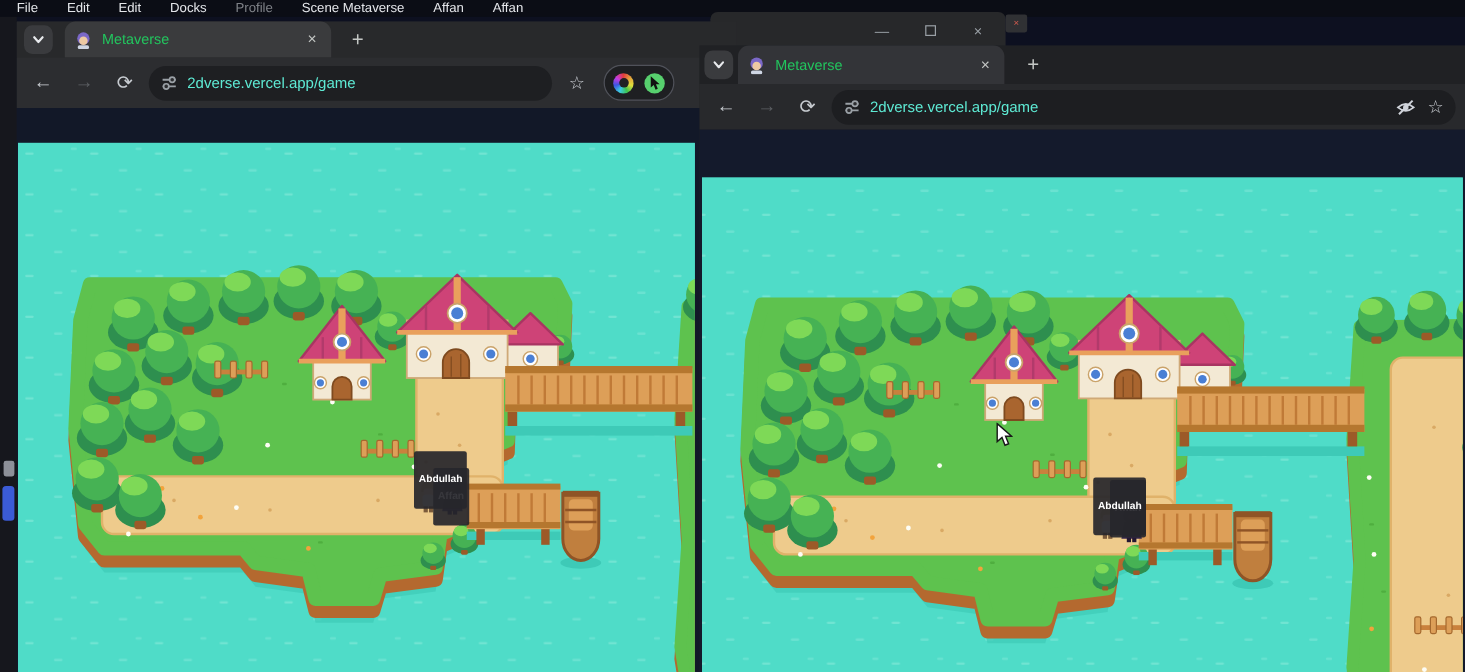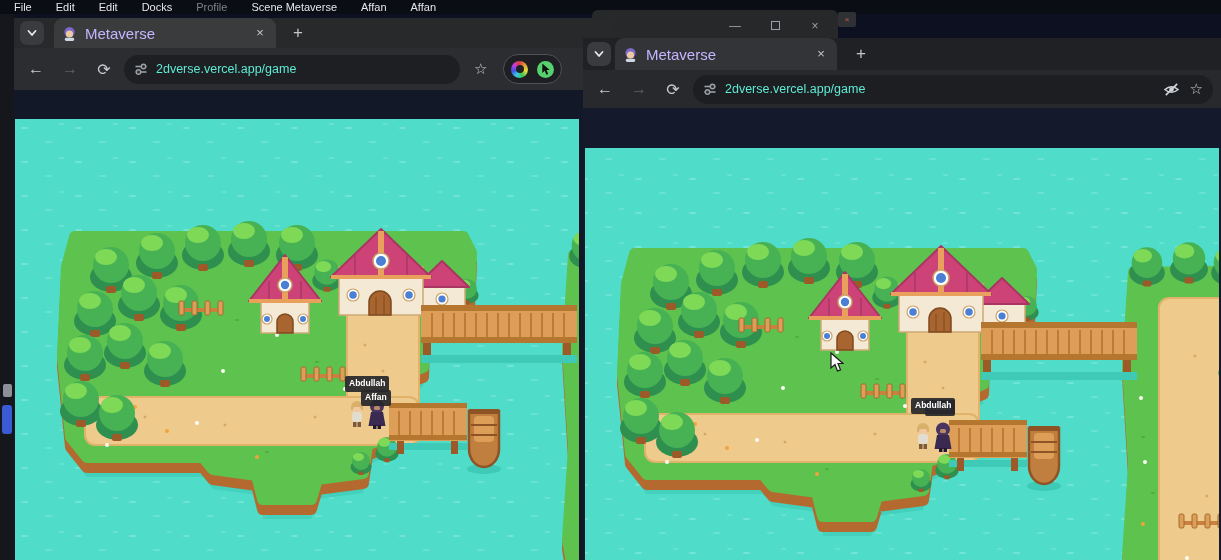--- a/index.html
+++ b/index.html
@@ -20,21 +20,21 @@
   .edgebar .tb-accent { position:absolute; left:2px; top:391px; width:10px; height:29px;
     background:#3b5bd6; border-radius:3px; }
 
   
   .bwin { position:absolute; background:#292a2d; }
   .tabbar { position:relative; width:100%; }
   .tabsearch { position:absolute; width:24px; height:24px; border-radius:7px; background:#3a3b3e;
     display:flex; align-items:center; justify-content:center; }
   .tab { position:absolute; height:100%; background:#3a3b3d; border-radius:9px 9px 0 0;
     display:flex; align-items:center; padding:0 8px; gap:8px; }
-  .tab-title { font-size:15px; color:#c4b5fd; flex:1; }
+  .tab-title { font-size:12px; color:#22c55e; flex:1; }
   .tab-close { font-size:13px; color:#c4c7c5; width:16px; height:16px; line-height:15px;
     text-align:center; border-radius:50%; }
   .newtab { position:absolute; font-size:17px; color:#c4c7c5; width:24px; height:24px;
     line-height:23px; text-align:center; border-radius:50%; }
   .toolbar { position:relative; width:100%; background:#2c2d30; display:flex; align-items:center; }
   .navbtn { width:28px; height:28px; display:flex; align-items:center; justify-content:center;
     font-size:16px; color:#c7cbd0; border-radius:50%; flex:0 0 auto; }
   .navbtn.dim { color:#5d6064; }
   .urlpill { height:29px; background:#1e1f22; border-radius:15px; display:flex;
     align-items:center; padding:0 10px; gap:8px; flex:0 0 auto; }
@@ -48,21 +48,21 @@
     display:flex; align-items:center; justify-content:center; }
   .ext-color i { width:8px; height:8px; border-radius:50%; background:#202124; }
   .ext-cursor { width:17px; height:17px; border-radius:50%; background:#57d06e;
     display:flex; align-items:center; justify-content:center; }
   .pagebg { position:relative; width:100%; background:#121828; }
   .game-area { position:absolute; overflow:hidden; background:#4fdcc8; }
   .game-area > svg.scene-svg { position:absolute; left:0; top:0; }
 
   
   .nametag { position:absolute; background:rgba(38,38,43,0.92); color:#fff; font-size:8.5px;
-    font-weight:bold; line-height:1.15; padding:3px 4px; border-radius:2px; white-space:nowrap; }
+    font-weight:bold; line-height:1.15; padding:19px 4px; border-radius:2px; white-space:nowrap; }
   .charspr { position:absolute; }
   .cursor { position:absolute; z-index:9; }
 
   
   .ghostwin { position:absolute; left:592px; top:10px; width:246px; height:32px;
     background:#27282a; border-radius:6px 6px 0 0; z-index:4; display:flex;
     align-items:center; justify-content:flex-end; gap:26px; padding-right:16px; }
   .ghostwin .wc { color:#9aa0a6; font-size:12px; width:14px; text-align:center; }
   .ghostwin .wc-box { width:9px; height:9px; border:1.5px solid #9aa0a6; }
   .ghosttab { position:absolute; left:838px; top:12px; width:18px; height:15px;

